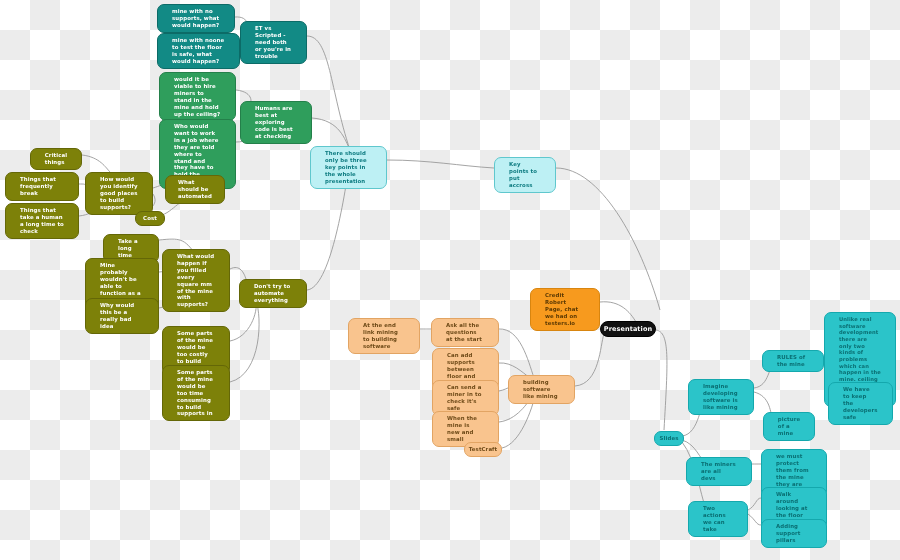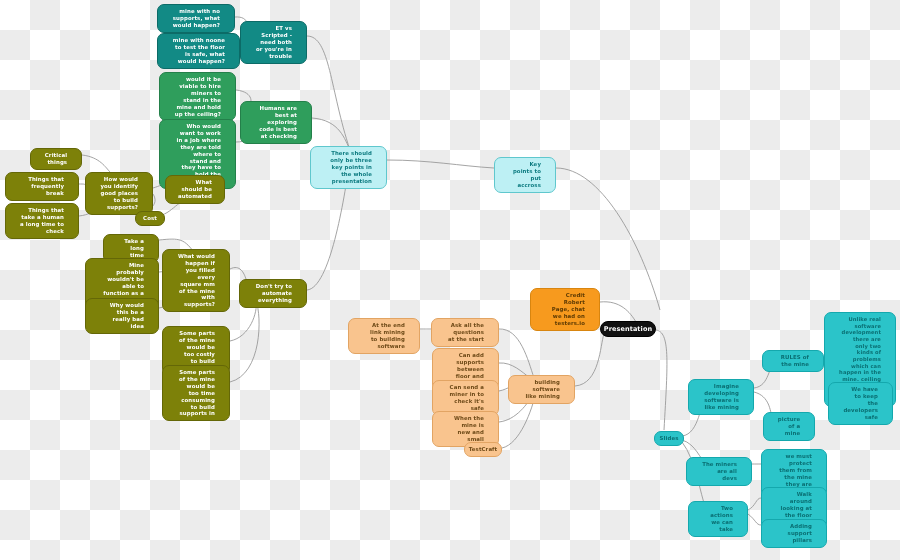--- a/index.html
+++ b/index.html
@@ -14,21 +14,21 @@
     background-position:0 0,30px 30px;
   }
   #canvas{position:relative;width:900px;height:560px;}
   svg.links{position:absolute;left:0;top:0;width:900px;height:560px;pointer-events:none;}
   svg.links path{fill:none;stroke:#9a9a9a;stroke-width:.9;}
   .node{
     position:absolute;
     box-sizing:border-box;
     border-radius:7px;
     display:flex;align-items:center;justify-content:center;
-    text-align:right;
+    text-align:left;
     line-height:1.28;
     padding:3px 14px;
     font-weight:bold;
     letter-spacing:.1px;
     -webkit-font-smoothing:antialiased;
   }
   .teal{background:#2bc4c9;border:1px solid #14a8ad;color:#0a6f73;}
   .tealdark{background:#128a85;border:1px solid #0c6b67;color:#ffffff;}
   .green{background:#2f9e5c;border:1px solid #24804a;color:#ffffff;}
   .olive{background:#7d8109;border:1px solid #646707;color:#ffffff;}

